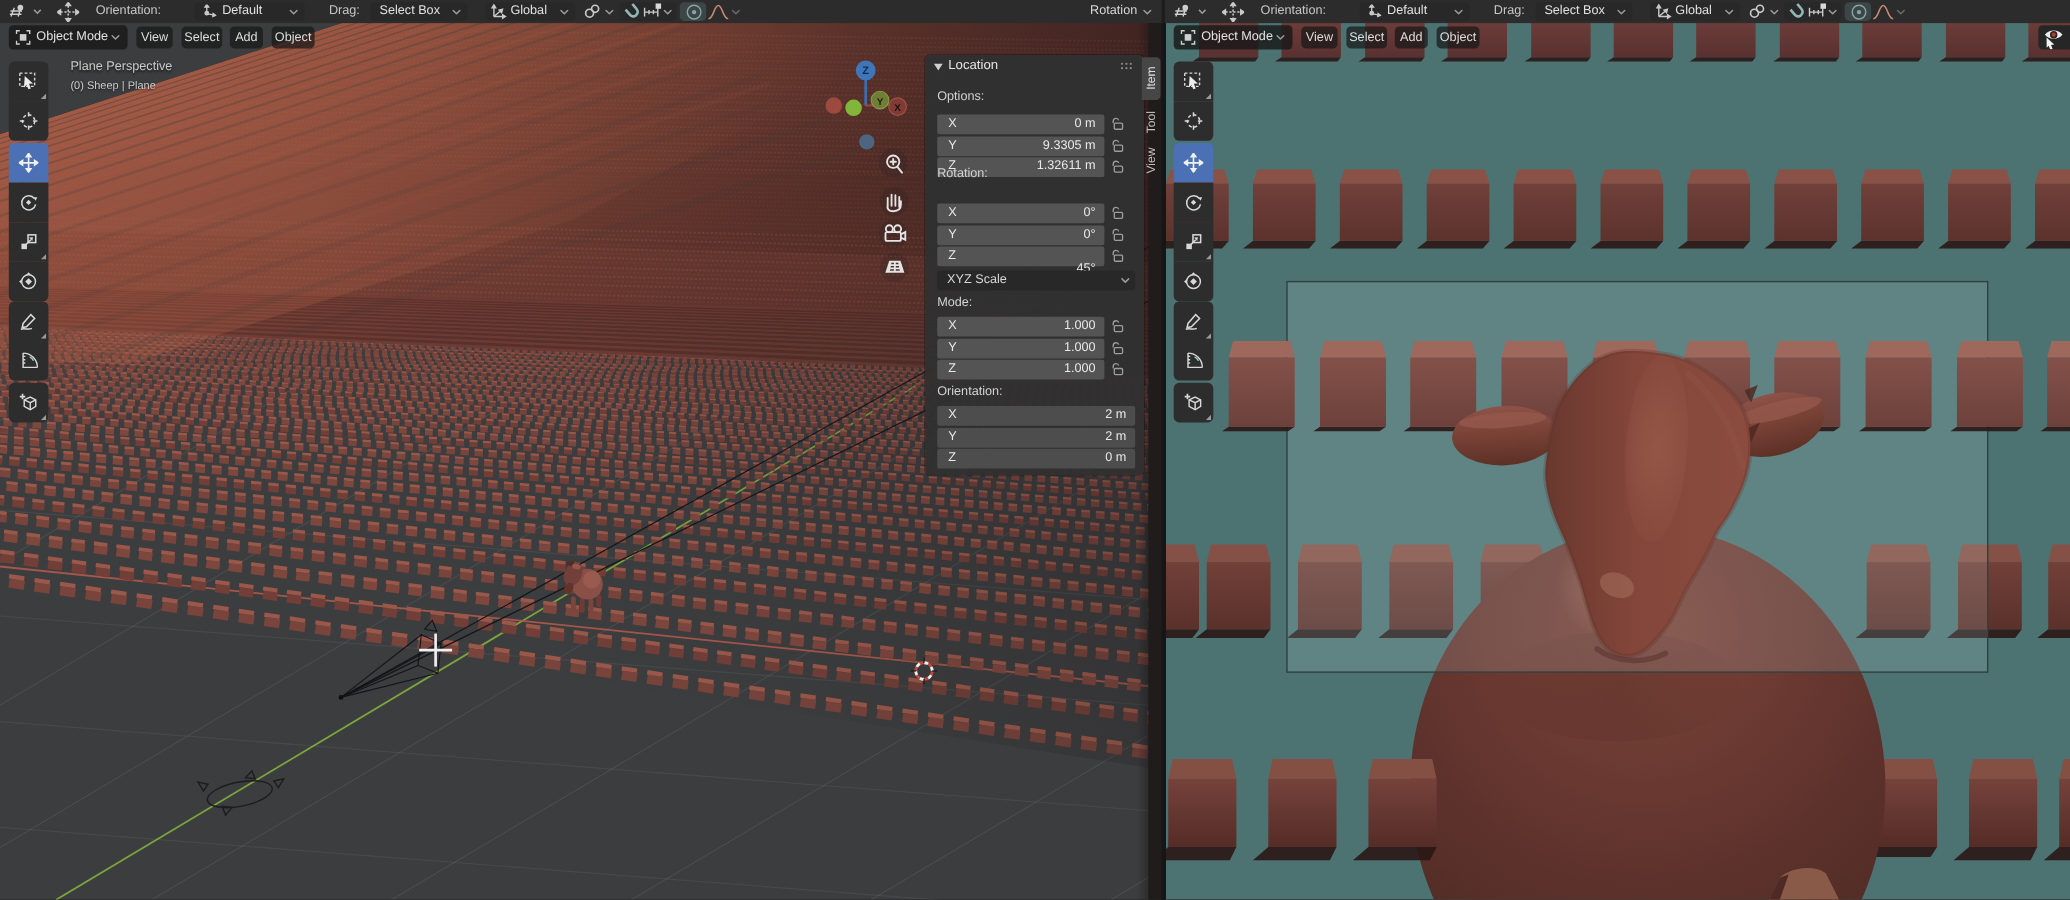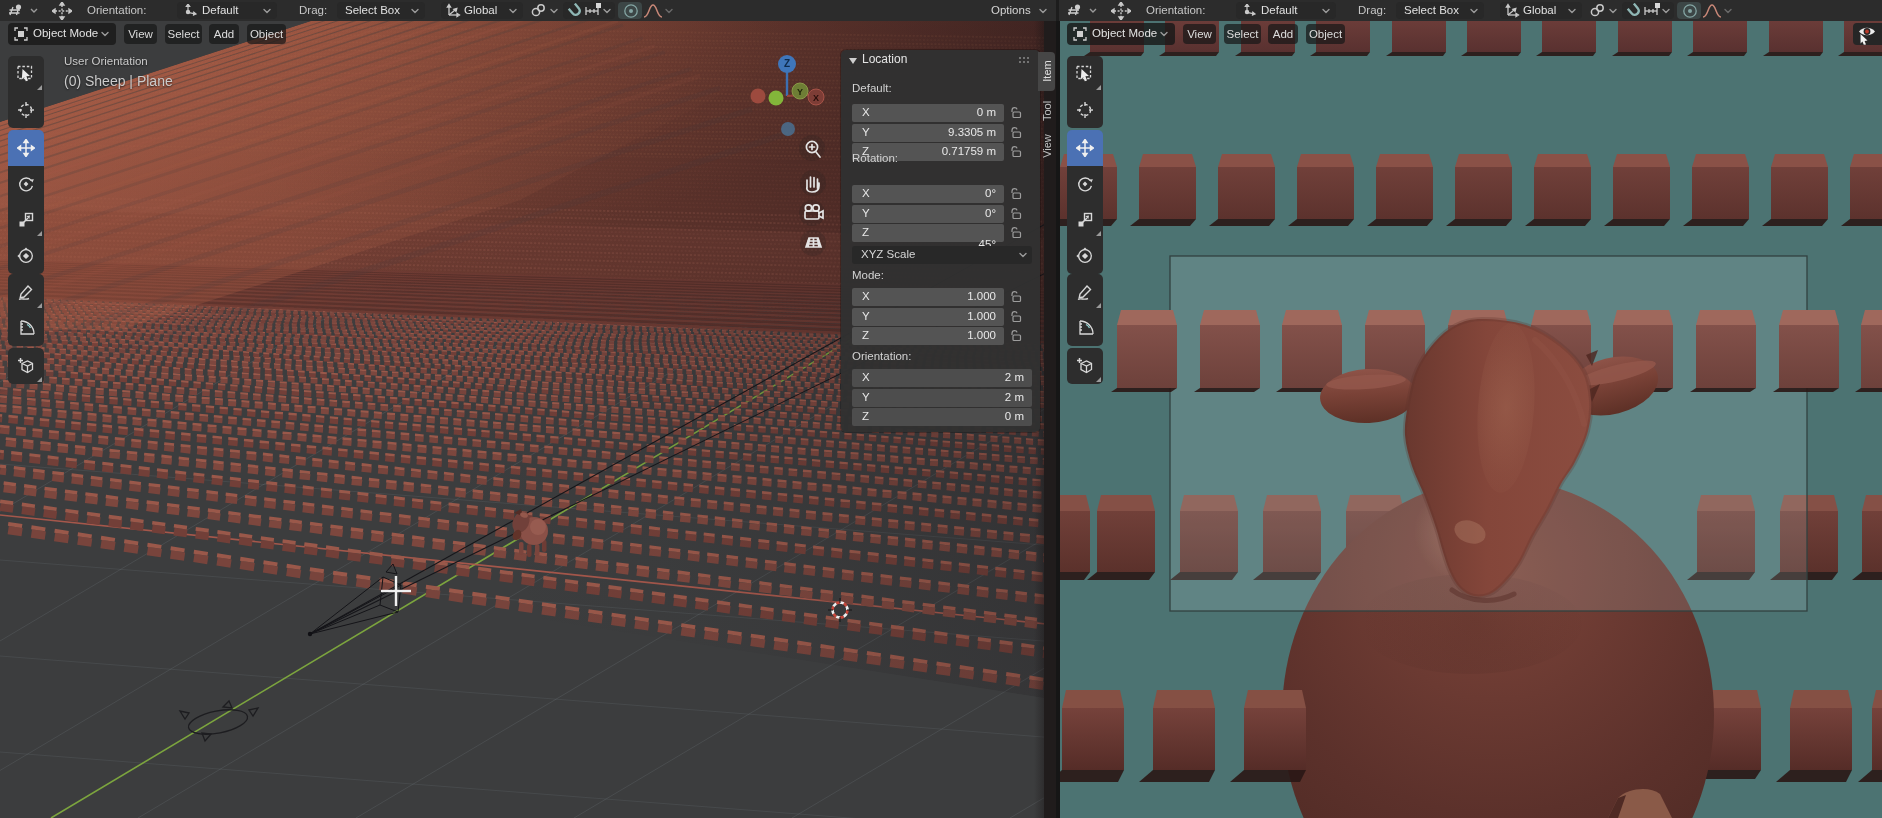--- a/index.html
+++ b/index.html
@@ -627,21 +627,21 @@
 <svg style="position:absolute;left:623px;top:3px" width="16" height="16" viewBox="0 0 16 16">
       <circle cx="8" cy="8" r="6.2" stroke="#84a5a3" stroke-width="1.3" fill="none"></circle>
     <circle cx="8" cy="8" r="2" fill="#84a5a3"></circle>
   </svg>
 <svg style="position:absolute;left:643px;top:3px" width="20" height="16" viewBox="0 0 20 16">
       <path d="M1 14 C6 14 6 2 10 2 C14 2 14 14 19 14" stroke="#c98878" stroke-width="1.5" fill="none"></path>
   </svg>
 <svg style="position:absolute;left:664px;top:7px" width="10" height="8" viewBox="0 0 10 8">
     <path d="M2 2.5 L5 5.5 L8 2.5" stroke="#6a6a6a" stroke-width="1.4" fill="none" stroke-linecap="round" stroke-linejoin="round"></path>
   </svg>
-<span style="position:absolute;left:991px;top:4px;color:#d5d5d5">Options</span>
+<span style="position:absolute;left:991px;top:4px;color:#d5d5d5">Rotation</span>
 <svg style="position:absolute;left:1038px;top:7px" width="10" height="8" viewBox="0 0 10 8">
     <path d="M2 2.5 L5 5.5 L8 2.5" stroke="#9a9a9a" stroke-width="1.4" fill="none" stroke-linecap="round" stroke-linejoin="round"></path>
   </svg>
 <svg style="position:absolute;left:1066px;top:3px" width="34" height="16" viewBox="0 0 34 16">
       <path d="M3 12 L6 4 M9.5 12 L12 4 M2.5 7 L13 7 M2 10 L12.5 10" stroke="#cdcdcd" stroke-width="1.3" fill="none"></path>
       <circle cx="11.5" cy="4" r="2.6" fill="#cdcdcd"></circle>
       <path d="M24 6 L27 9 L30 6" stroke="#9a9a9a" stroke-width="1.4" fill="none"></path>
   </svg>
 <svg style="position:absolute;left:1111px;top:2px" width="20" height="18" viewBox="0 0 20 18">
       <g stroke="#c9c9c9" stroke-width="1.4" fill="#c9c9c9">
@@ -933,38 +933,38 @@
 <svg style="position:absolute;left:1076px;top:357px" width="18" height="18" viewBox="0 0 18 18">
     <g stroke="#d8d8d8" stroke-width="1.3" fill="none">
       <path d="M5 6.5 L10.5 4 L15.5 6.5 L15.5 12.5 L10.5 15.5 L5 12.5 Z"></path>
       <path d="M5 6.5 L10.5 9 L15.5 6.5 M10.5 9 L10.5 15.5"></path>
       <path d="M3.5 1 L3.5 6 M1 3.5 L6 3.5" stroke-width="1.5"></path>
     </g>
   </svg>
 <svg style="position:absolute;left:1096px;top:377px" width="5" height="5" viewBox="0 0 5 5">
     <path d="M5 0 L5 5 L0 5 Z" fill="#9a9a9a"></path>
   </svg>
-<div style="position:absolute;left:64px;top:55px;color:#cbcbcb;font-size:11.5px;text-shadow:0 1px 2px rgba(0,0,0,0.6)">User Orientation</div>
-<div style="position:absolute;left:64px;top:73px;color:#cbcbcb;font-size:14px;text-shadow:0 1px 2px rgba(0,0,0,0.6)">(0) Sheep | Plane</div>
+<div style="position:absolute;left:64px;top:55px;color:#cbcbcb;font-size:11.5px;text-shadow:0 1px 2px rgba(0,0,0,0.6)">Plane Perspective</div>
+<div style="position:absolute;left:64px;top:73px;color:#cbcbcb;font-size:10px;text-shadow:0 1px 2px rgba(0,0,0,0.6)">(0) Sheep | Plane</div>
 <div style="position:absolute;left:841px;top:50px;width:199px;height:382px;background:rgba(49,49,49,0.97);border-radius:5px;box-shadow:0 0 0 1px rgba(0,0,0,0.25)"></div>
 <svg style="position:absolute;left:848px;top:56px" width="10" height="9" viewBox="0 0 10 9">
     <path d="M1 2 L9 2 L5 8 Z" fill="#cfcfcf"></path>
   </svg>
 <span style="position:absolute;left:862px;top:52px;color:#e4e4e4;font-size:12px">Location</span>
 <svg style="position:absolute;left:1018px;top:56px" width="14" height="8" viewBox="0 0 14 8">
     <g fill="#8a8a8a">
       <circle cx="2" cy="2" r="1"></circle>
       <circle cx="6" cy="2" r="1"></circle>
       <circle cx="10" cy="2" r="1"></circle>
       <circle cx="2" cy="6" r="1"></circle>
       <circle cx="6" cy="6" r="1"></circle>
       <circle cx="10" cy="6" r="1"></circle>
     </g>
   </svg>
-<span style="position:absolute;left:852px;top:82px;color:#d2d2d2">Default:</span>
+<span style="position:absolute;left:852px;top:82px;color:#d2d2d2">Options:</span>
 <div style="position:absolute;left:852px;top:104px;width:152px;height:18px;background:#545454;border-radius:2px;color:#e8e8e8">
     <span style="position:absolute;left:10px;top:2px">X</span>
     <span style="position:absolute;right:8px;top:2px">0 m</span>
   </div>
 <div style="position:absolute;left:1010px;top:106px"><svg width="13" height="13" viewBox="0 0 13 13">
       <g stroke="#9d9d9d" stroke-width="1.2" fill="none">
 <rect x="3" y="6" width="7.5" height="5.5" rx="1"></rect>
         <path d="M3.2 6 L3.2 4.4 C3.2 2.6 4.4 1.6 5.8 1.6 C7.2 1.6 8 2.4 8.2 3.4" transform="translate(-1.2,0)"></path>
       </g>
     </svg></div>
@@ -973,21 +973,21 @@
     <span style="position:absolute;right:8px;top:2px">9.3305 m</span>
   </div>
 <div style="position:absolute;left:1010px;top:125.5px"><svg width="13" height="13" viewBox="0 0 13 13">
       <g stroke="#9d9d9d" stroke-width="1.2" fill="none">
 <rect x="3" y="6" width="7.5" height="5.5" rx="1"></rect>
         <path d="M3.2 6 L3.2 4.4 C3.2 2.6 4.4 1.6 5.8 1.6 C7.2 1.6 8 2.4 8.2 3.4" transform="translate(-1.2,0)"></path>
       </g>
     </svg></div>
 <div style="position:absolute;left:852px;top:143px;width:152px;height:18px;background:#545454;border-radius:2px;color:#e8e8e8">
     <span style="position:absolute;left:10px;top:2px">Z</span>
-    <span style="position:absolute;right:8px;top:2px">0.71759 m</span>
+    <span style="position:absolute;right:8px;top:2px">1.32611 m</span>
   </div>
 <div style="position:absolute;left:1010px;top:145px"><svg width="13" height="13" viewBox="0 0 13 13">
       <g stroke="#9d9d9d" stroke-width="1.2" fill="none">
 <rect x="3" y="6" width="7.5" height="5.5" rx="1"></rect>
         <path d="M3.2 6 L3.2 4.4 C3.2 2.6 4.4 1.6 5.8 1.6 C7.2 1.6 8 2.4 8.2 3.4" transform="translate(-1.2,0)"></path>
       </g>
     </svg></div>
 <span style="position:absolute;left:852px;top:152px;color:#d2d2d2">Rotation:</span>
 <div style="position:absolute;left:852px;top:185px;width:152px;height:18px;background:#545454;border-radius:2px;color:#e8e8e8">
     <span style="position:absolute;left:10px;top:2px">X</span>

